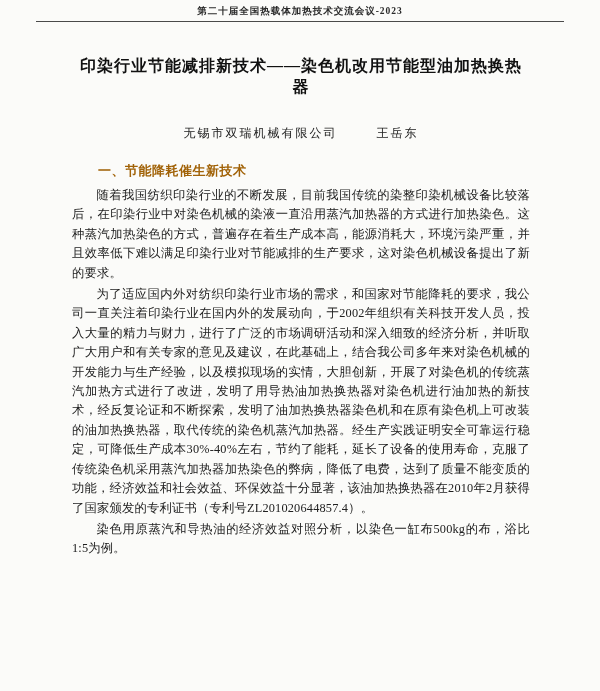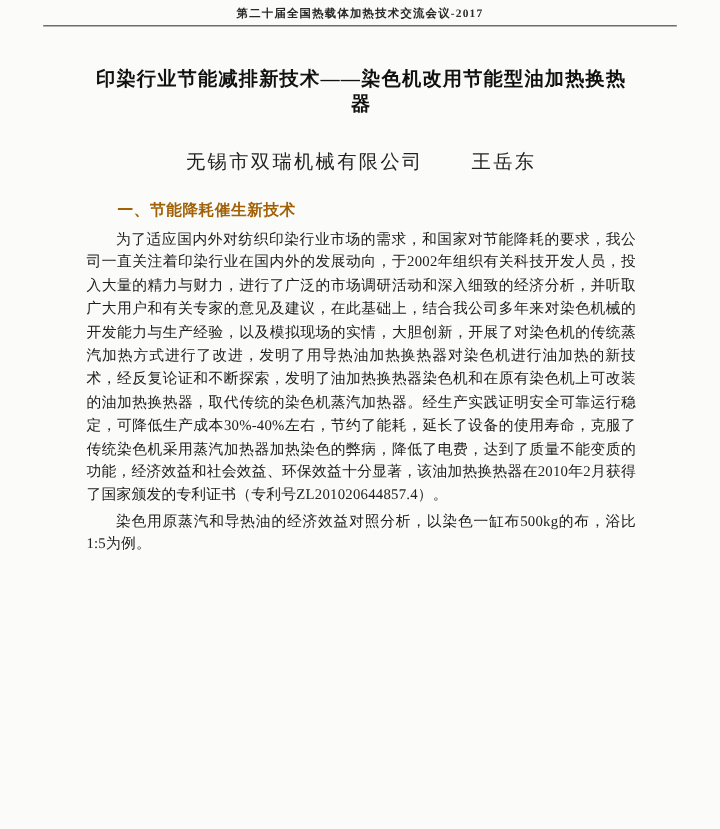--- a/index.html
+++ b/index.html
@@ -39,21 +39,21 @@
     margin: 34px 0 0 0;
     text-align: center;
     font-size: 16px;
     font-weight: bold;
     letter-spacing: 1px;
     color: #111;
   }
   .byline {
     margin-top: 27px;
     text-align: center;
-    font-size: 16px;
+    font-size: 12px;
     letter-spacing: 2px;
     color: #222;
   }
   .byline .company { margin-right: 34px; }
   .section-heading {
     margin: 20px 0 6px 0;
     padding-left: 2em;
     font-size: 13px;
     font-weight: bold;
     color: #a16207;
@@ -67,35 +67,36 @@
     text-indent: 2em;
     color: #202020;
     letter-spacing: 0.2px;
   }
 </style>
 </head>
 <body>
 
 <div class="page">
 
-  <div class="conf-header">第二十届全国热载体加热技术交流会议-2017</div>
+  <div class="conf-header">第二十届全国热载体加热技术交流会议-2023</div>
 
   <hr class="header-rule">
 
   <div class="content">
 
     <h1 class="paper-title">印染行业节能减排新技术——染色机改用节能型油加热换热器</h1>
 
     <div class="byline">
       <span class="company">无锡市双瑞机械有限公司</span>
       <span class="author">王岳东</span>
     </div>
 
     <div>
       <div class="section-heading">一、节能降耗催生新技术</div>
+      <p class="para">随着我国纺织印染行业的不断发展，目前我国传统的染整印染机械设备比较落后，在印染行业中对染色机械的染液一直沿用蒸汽加热器的方式进行加热染色。这种蒸汽加热染色的方式，普遍存在着生产成本高，能源消耗大，环境污染严重，并且效率低下难以满足印染行业对节能减排的生产要求，这对染色机械设备提出了新的要求。</p>
       <p class="para">为了适应国内外对纺织印染行业市场的需求，和国家对节能降耗的要求，我公司一直关注着印染行业在国内外的发展动向，于2002年组织有关科技开发人员，投入大量的精力与财力，进行了广泛的市场调研活动和深入细致的经济分析，并听取广大用户和有关专家的意见及建议，在此基础上，结合我公司多年来对染色机械的开发能力与生产经验，以及模拟现场的实情，大胆创新，开展了对染色机的传统蒸汽加热方式进行了改进，发明了用导热油加热换热器对染色机进行油加热的新技术，经反复论证和不断探索，发明了油加热换热器染色机和在原有染色机上可改装的油加热换热器，取代传统的染色机蒸汽加热器。经生产实践证明安全可靠运行稳定，可降低生产成本30%-40%左右，节约了能耗，延长了设备的使用寿命，克服了传统染色机采用蒸汽加热器加热染色的弊病，降低了电费，达到了质量不能变质的功能，经济效益和社会效益、环保效益十分显著，该油加热换热器在2010年2月获得了国家颁发的专利证书（专利号ZL201020644857.4）。</p>
     </div>
 
     <div>
       <p class="para">染色用原蒸汽和导热油的经济效益对照分析，以染色一缸布500kg的布，浴比1:5为例。</p>
 
     </div>
 
   </div>
 </div>

